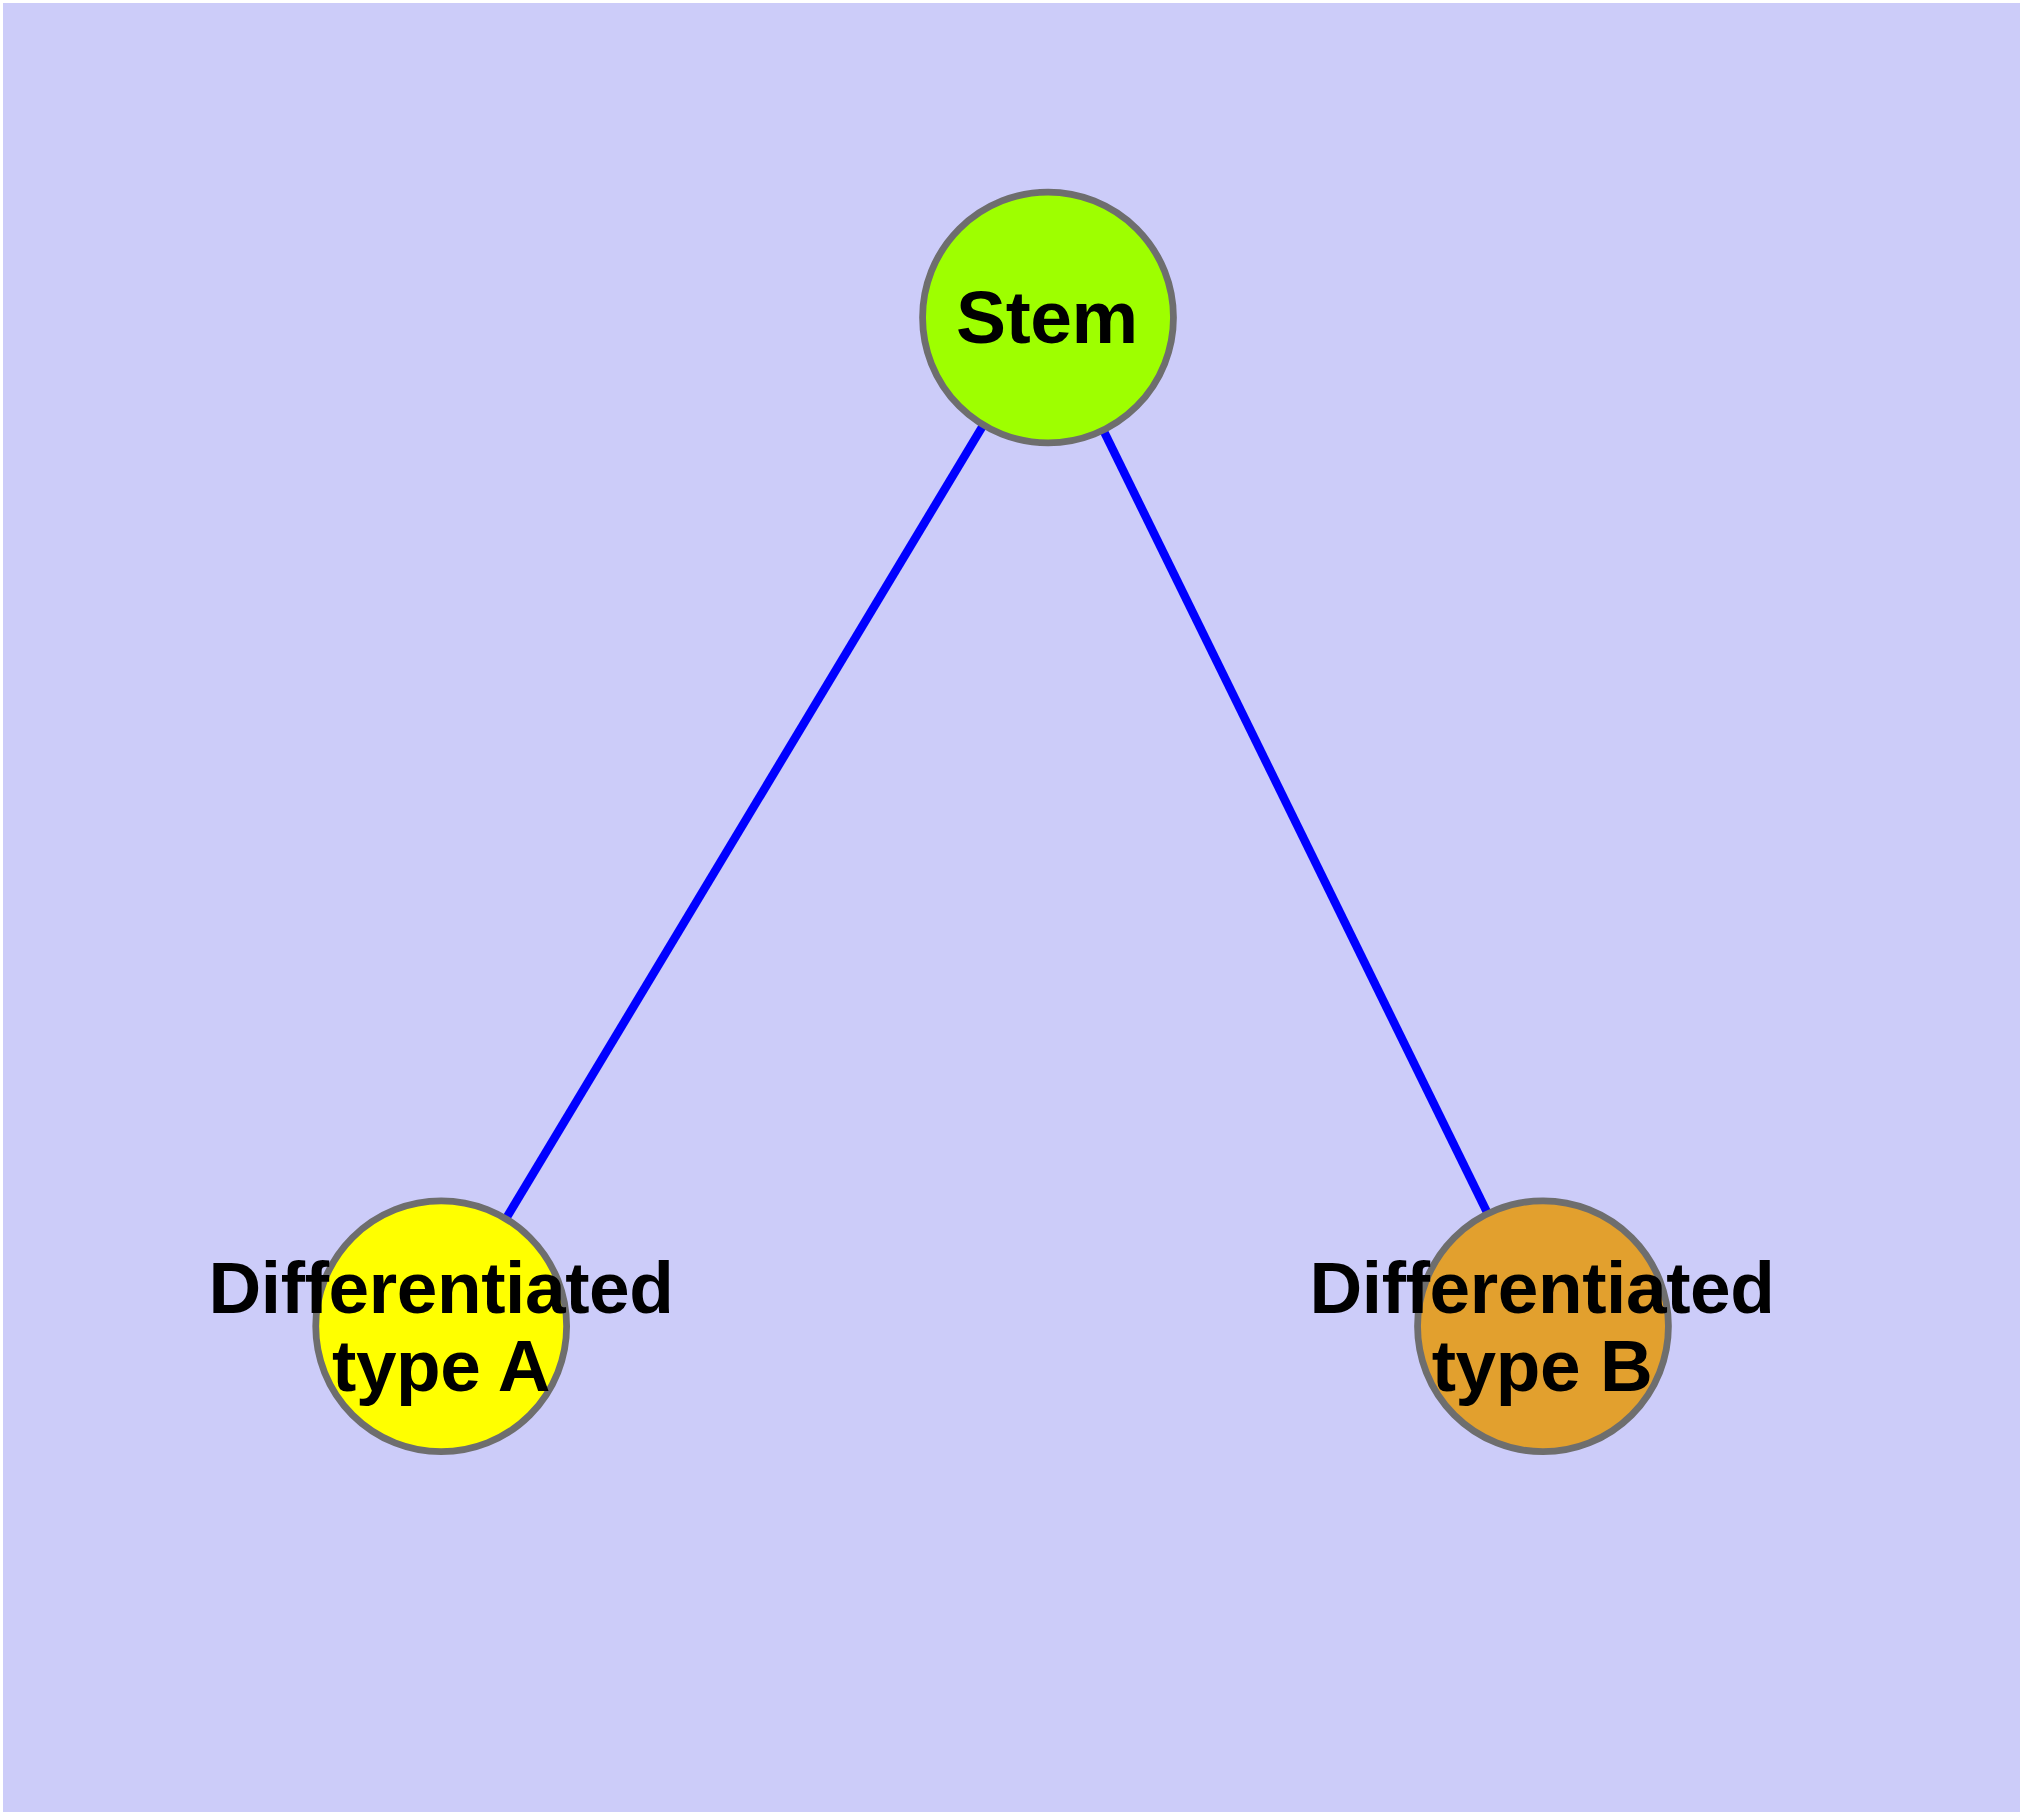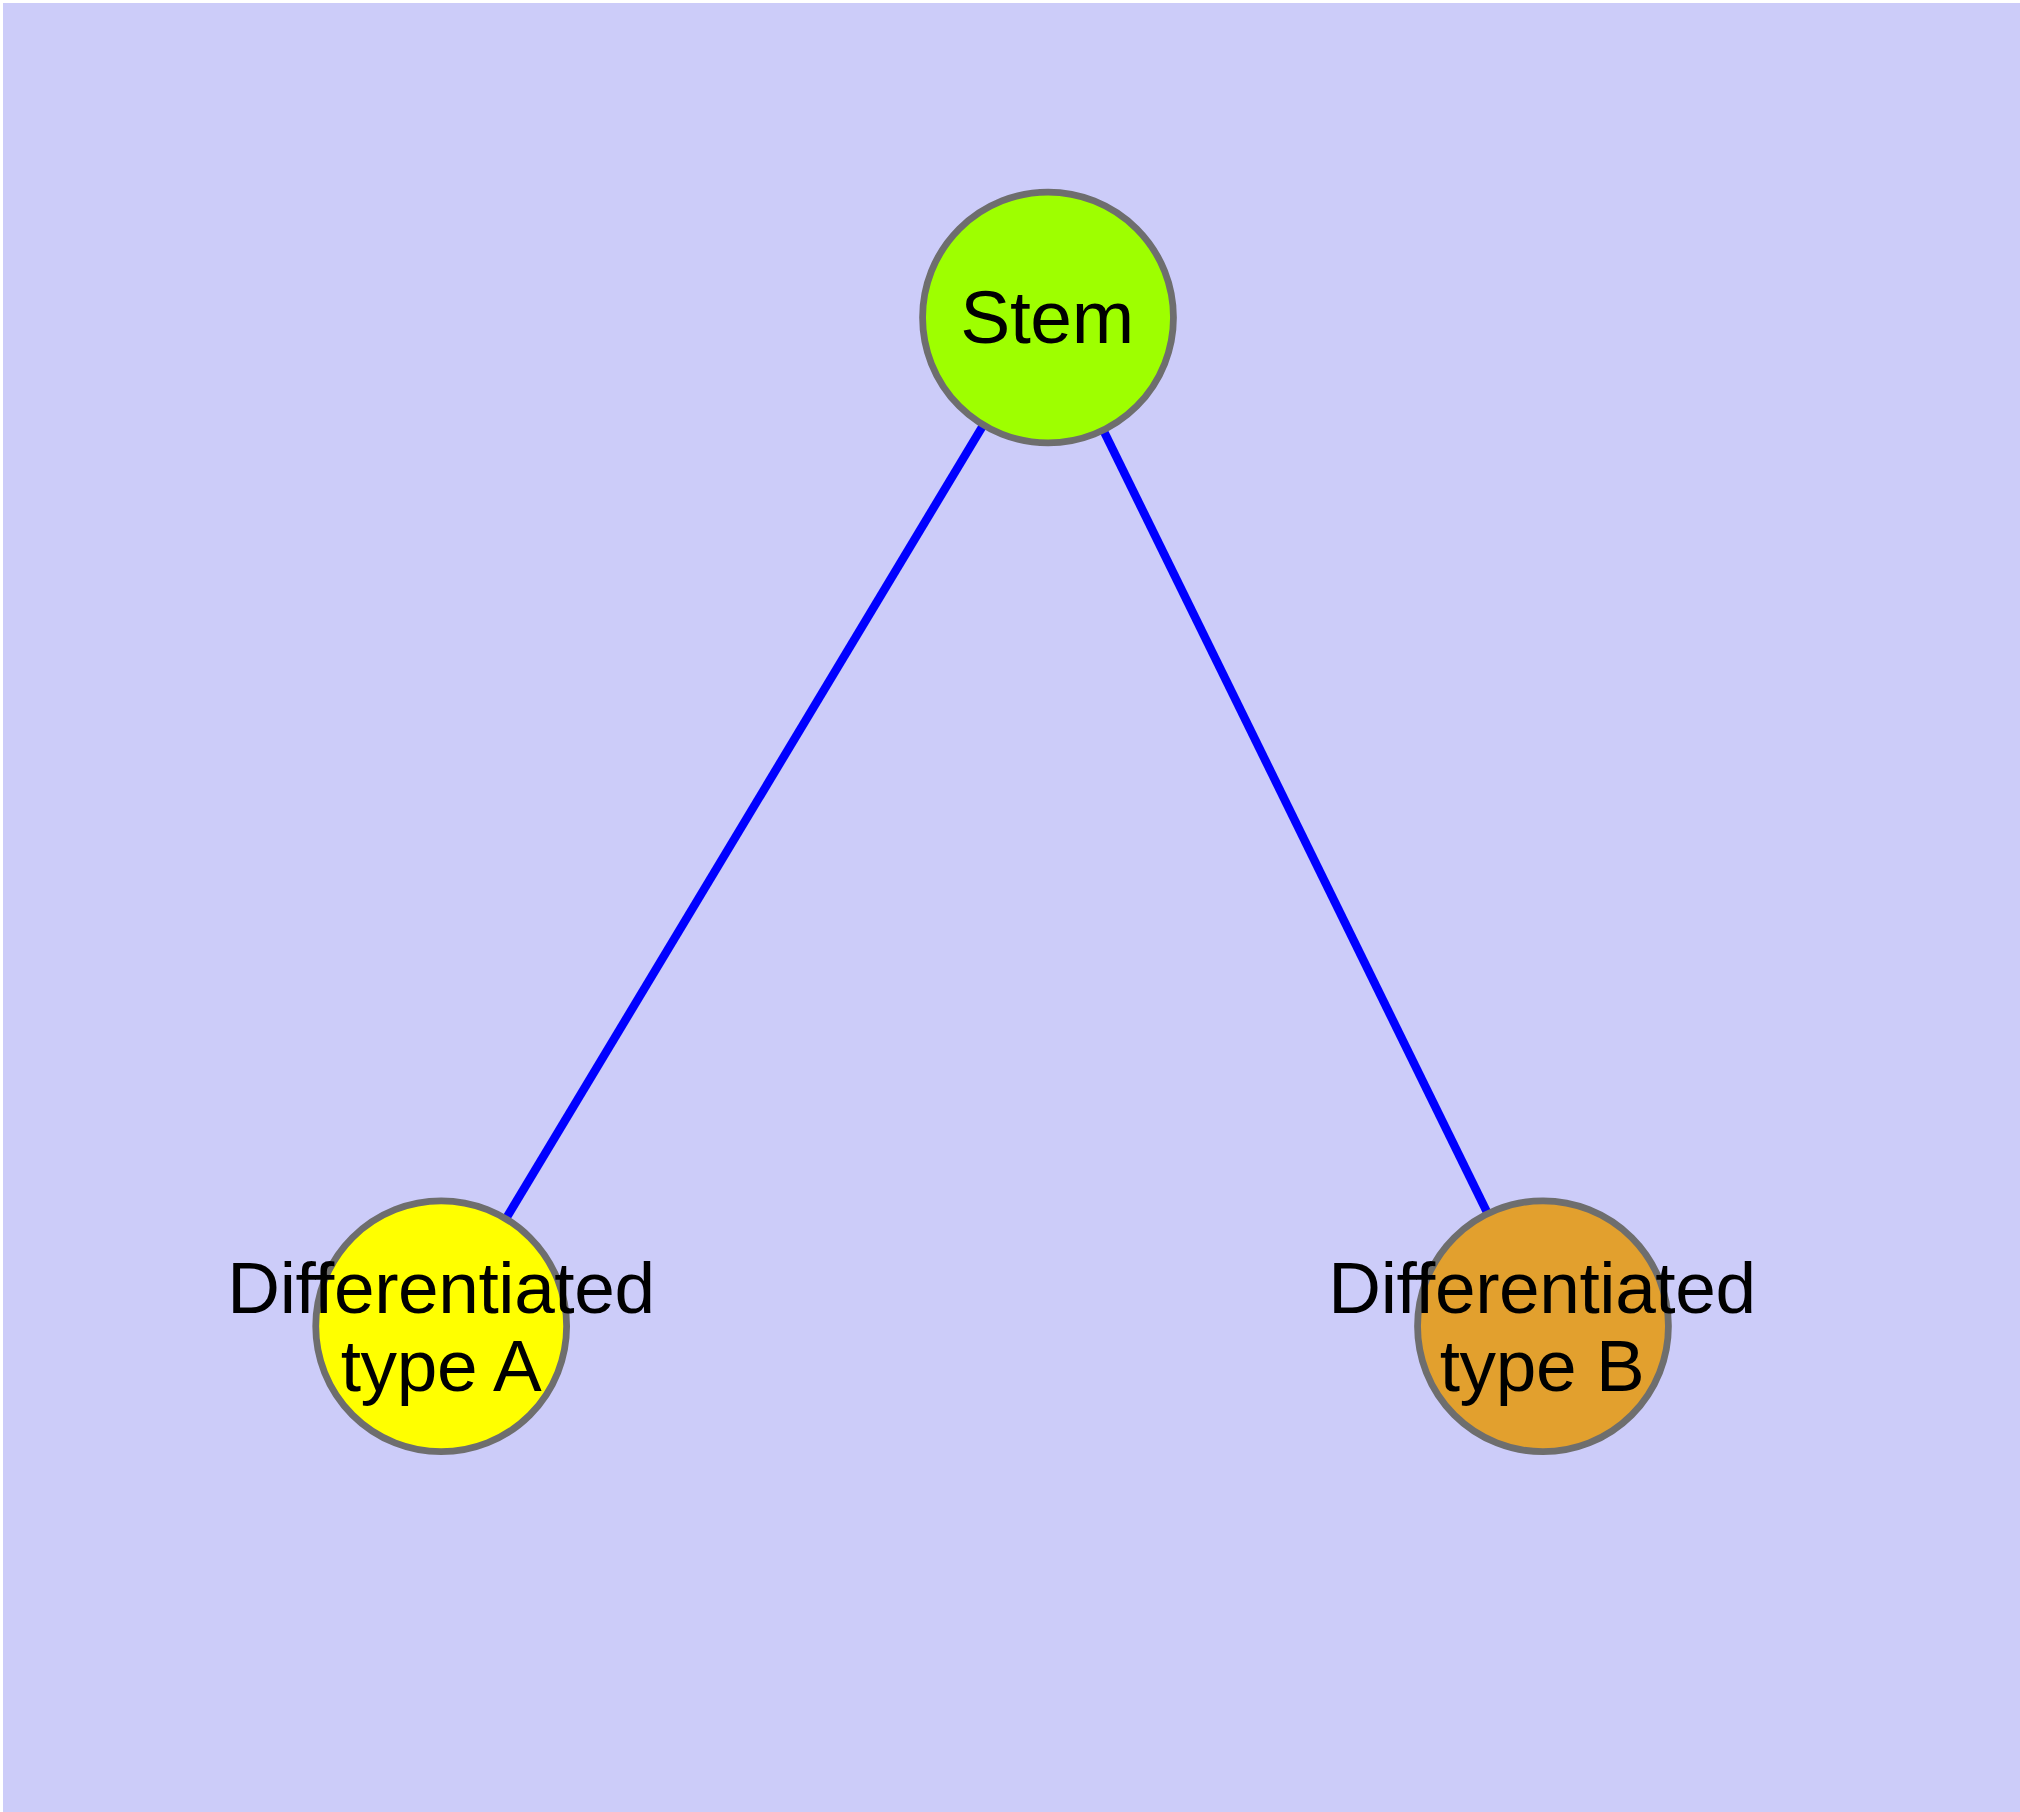--- a/index.html
+++ b/index.html
@@ -31,21 +31,21 @@
     position: absolute;
     left: 0;
     top: 0;
     width: 2018px;
     height: 1809px;
     display: block;
   }
   .node-label {
     position: absolute;
     text-align: center;
-    font-weight: normal;
+    font-weight: bold;
     color: #000000;
     line-height: 1.06;
     white-space: nowrap;
     pointer-events: none;
     letter-spacing: -0.4px;
   }
   #label-stem {
     font-size: 75px;
     left: 0;
     top: 0;

